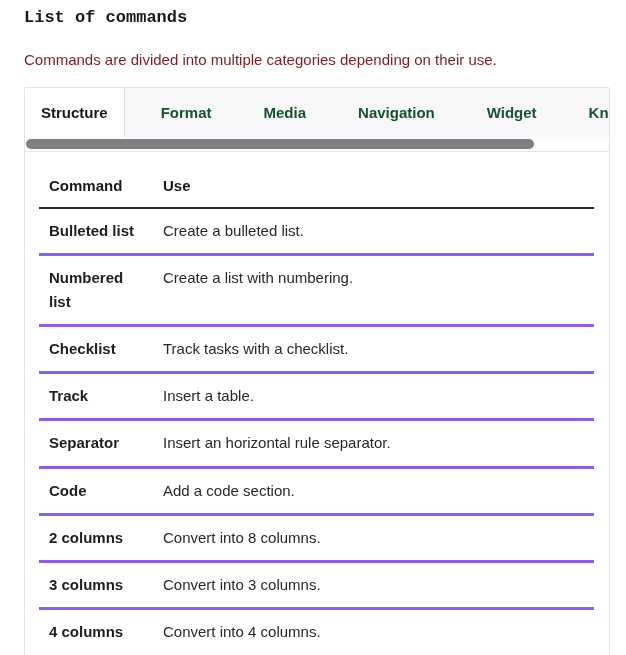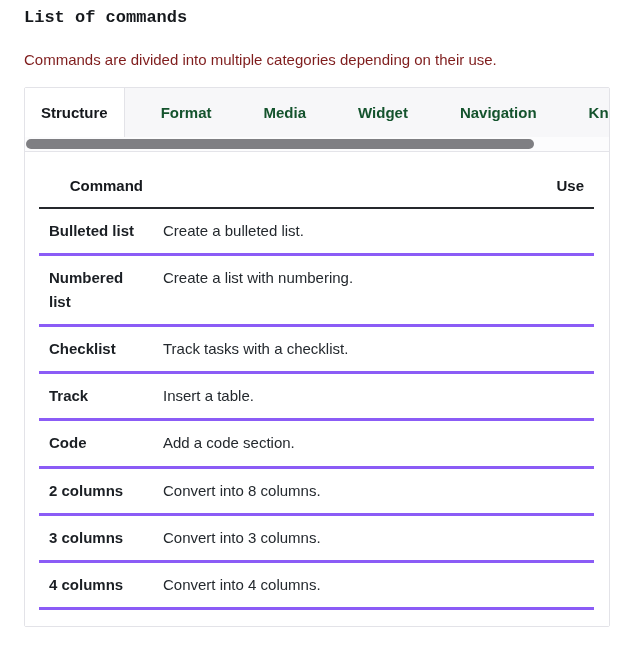--- a/index.html
+++ b/index.html
@@ -76,21 +76,21 @@
   }
   .content {
     padding: 15px 15px 16px 14px;
     background: #ffffff;
   }
   table.commands {
     width: 100%;
     border-collapse: collapse;
   }
   table.commands th {
-    text-align: right;
+    text-align: left;
     font-size: 15px;
     font-weight: 700;
     color: #16191d;
     padding: 10px 10px 13px 10px;
     border-bottom: 2px solid #25282c;
   }
   table.commands th:first-child { width: 114px; }
   table.commands td {
     font-size: 15px;
     line-height: 1.55;
@@ -108,22 +108,22 @@
 <body>
 
 <h1 class="page-title">List of commands</h1>
 <p class="page-subtitle">Commands are divided into multiple categories depending on their use.</p>
 
 <div class="widget">
   <div class="tabbar" id="tabbar">
       <button class="tab active">Structure</button>
       <button class="tab">Format</button>
       <button class="tab">Media</button>
+      <button class="tab">Navigation</button>
       <button class="tab">Widget</button>
-      <button class="tab">Navigation</button>
       <button class="tab">Knowledge</button>
     </div>
   <div class="hscrollbar">
     <div class="thumb" id="scroll-thumb" style="width: 87%;"></div>
   </div>
   <div class="content">
     <table class="commands">
       <thead>
         <tr>
           <th>Command</th>
@@ -141,20 +141,24 @@
           </tr>
           <tr>
             <td class="cmd">Checklist</td>
             <td>Track tasks with a checklist.</td>
           </tr>
           <tr>
             <td class="cmd">Track</td>
             <td>Insert a table.</td>
           </tr>
           <tr>
+            <td class="cmd">Separator</td>
+            <td>Insert an horizontal rule separator.</td>
+          </tr>
+          <tr>
             <td class="cmd">Code</td>
             <td>Add a code section.</td>
           </tr>
           <tr>
             <td class="cmd">2 columns</td>
             <td>Convert into 8 columns.</td>
           </tr>
           <tr>
             <td class="cmd">3 columns</td>
             <td>Convert into 3 columns.</td>

